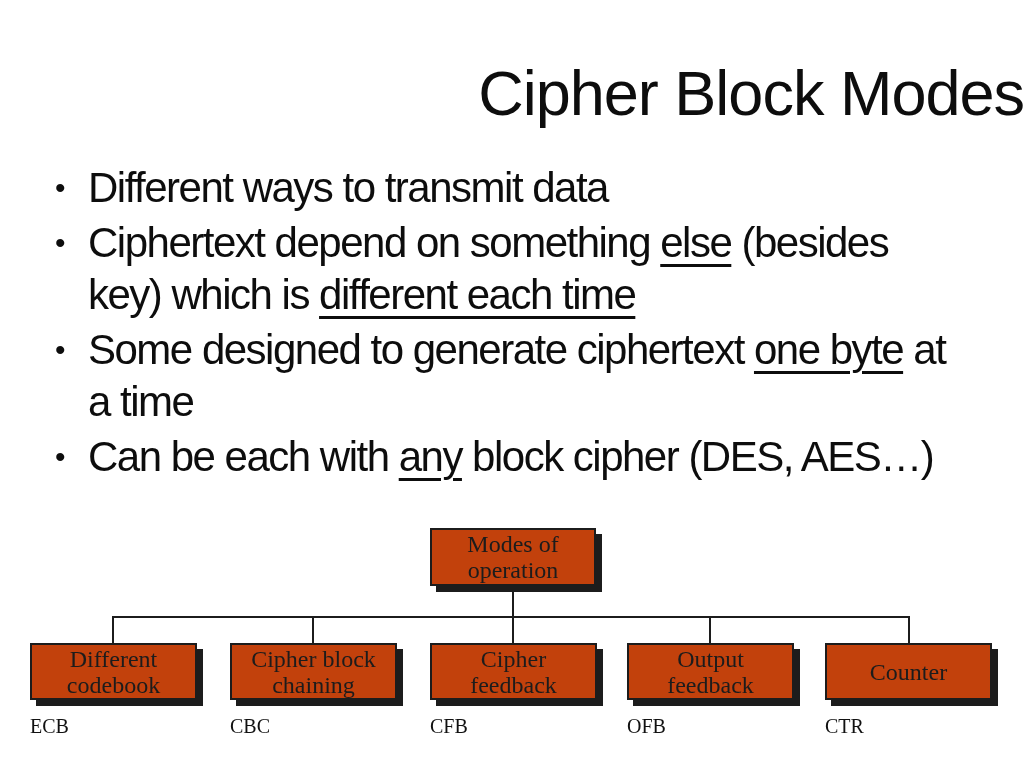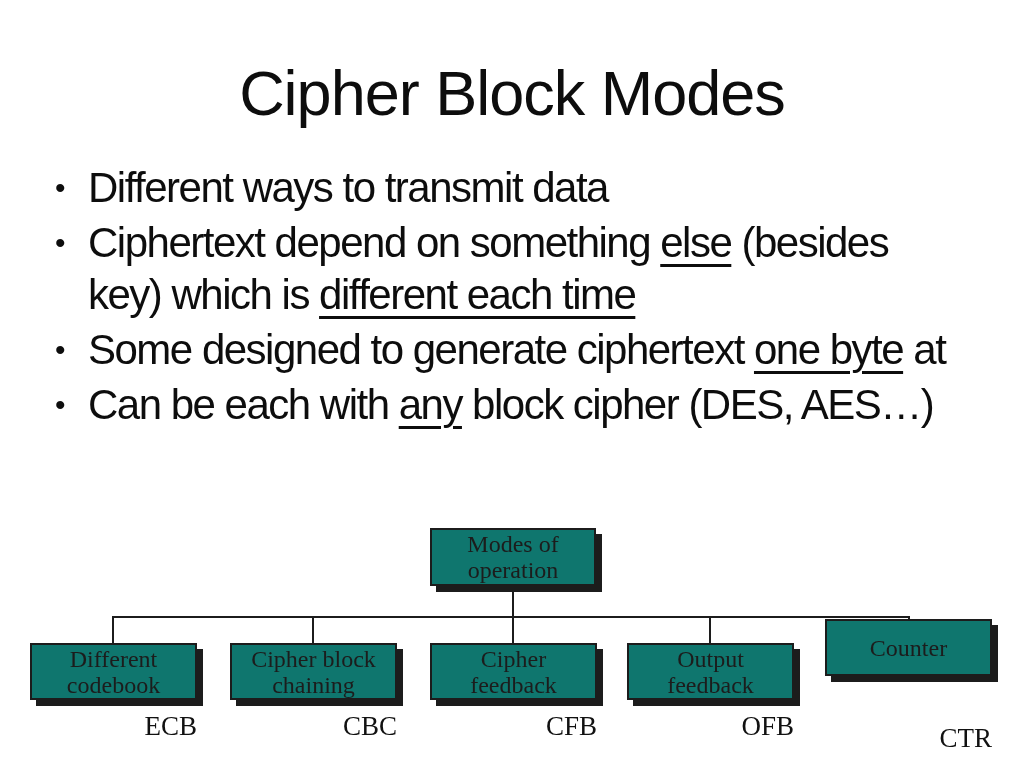--- a/index.html
+++ b/index.html
@@ -7,21 +7,21 @@
     width: 1024px; height: 768px;
     background: #ffffff;
     font-family: "Liberation Sans", sans-serif;
   }
   #slide {
     position: relative; width: 1024px; height: 768px;
     overflow: hidden; background: #ffffff; color: #0d0d0d;
   }
   .title {
     position: absolute; top: 60px; left: 0; width: 1024px;
-    text-align: center; font-size: 63px; line-height: 66px;
+    text-align: right; font-size: 63px; line-height: 66px;
     font-weight: 400; letter-spacing: -1px; white-space: nowrap;
   }
   .bullets {
     position: absolute; top: 162px; left: 55px; width: 935px;
   }
   .bullet {
     display: flex; align-items: flex-start;
     font-size: 42px; line-height: 52px; letter-spacing: -1.5px;
     margin-top: 3px;
   }
@@ -33,44 +33,44 @@
   .u {
     text-decoration: underline;
     text-decoration-thickness: 3px;
     text-underline-offset: 7px;
     margin-top: 39px;
   }
   svg.lines { position: absolute; left: 0; top: 0; }
   .dbox {
     position: absolute; box-sizing: border-box;
     width: 167px; height: 57px;
-    background: #0f766e; border: 2px solid #1c1c1c;
+    background: #c2410c; border: 2px solid #1c1c1c;
     box-shadow: 6px 6px 0 0 #1c1c1c;
     display: flex; flex-direction: column; justify-content: center; align-items: center;
     text-align: right;
     font-family: "Liberation Serif", serif;
     font-size: 24px; line-height: 26px; color: #1c1c1c;
   }
   .dbox span { display: block; }
   #root-box { left: 430px; top: 528px; width: 166px; height: 58px; }
   #box-ecb { left: 30px;  top: 643px; }
   #box-cbc { left: 230px; top: 643px; }
   #box-cfb { left: 430px; top: 643px; }
   #box-ofb { left: 627px; top: 643px; }
-  #box-ctr { left: 825px; top: 619px; }
+  #box-ctr { left: 825px; top: 643px; }
   .acr {
-    position: absolute; top: 711px; width: 167px; text-align: right;
+    position: absolute; top: 711px; width: 167px; text-align: left;
     font-family: "Liberation Serif", serif;
-    font-size: 27px; line-height: 30px; color: #111111;
+    font-size: 20px; line-height: 30px; color: #111111;
   }
   #acr-ecb { left: 30px; }
   #acr-cbc { left: 230px; }
   #acr-cfb { left: 430px; }
   #acr-ofb { left: 627px; }
-  #acr-ctr { left: 825px; margin-top: 12px; }
+  #acr-ctr { left: 825px; }
 </style>
 </head>
 <body>
 
 <div id="slide">
 
   <div class="title">Cipher Block Modes</div>
 
   <div class="bullets">
 
@@ -79,21 +79,21 @@
       <span class="btext"><span>Different ways to transmit data</span></span>
     </div>
 
     <div class="bullet">
       <span class="marker">•</span>
       <span class="btext"><span>Ciphertext depend on something </span><span class="u">else</span><span> (besides</span><br><span>key) which is </span><span class="u">different each time</span></span>
     </div>
 
     <div class="bullet">
       <span class="marker">•</span>
-      <span class="btext"><span>Some designed to generate ciphertext </span><span class="u">one byte</span><span> at</span><br></span>
+      <span class="btext"><span>Some designed to generate ciphertext </span><span class="u">one byte</span><span> at</span><br><span>a time</span></span>
     </div>
 
     <div class="bullet">
       <span class="marker">•</span>
       <span class="btext"><span>Can be each with </span><span class="u">any</span><span> block cipher (DES, AES…)</span></span>
     </div>
 
   </div>
 
   <svg class="lines" width="1024" height="768">

